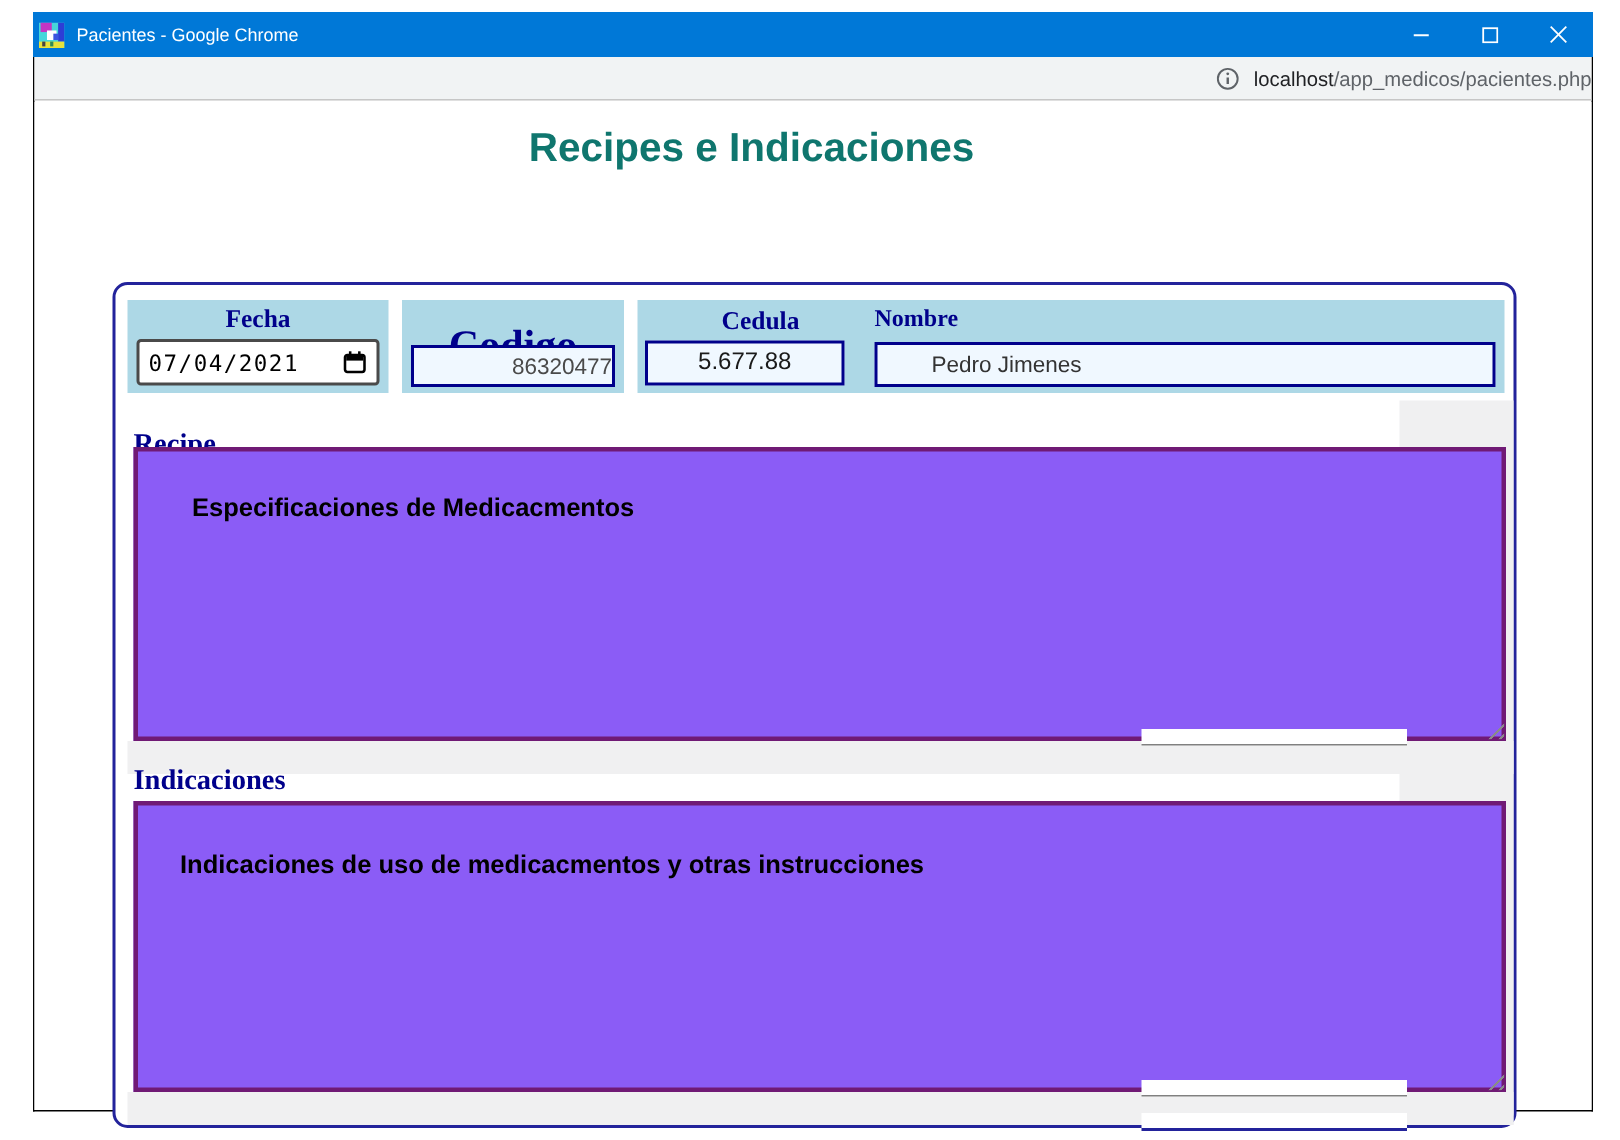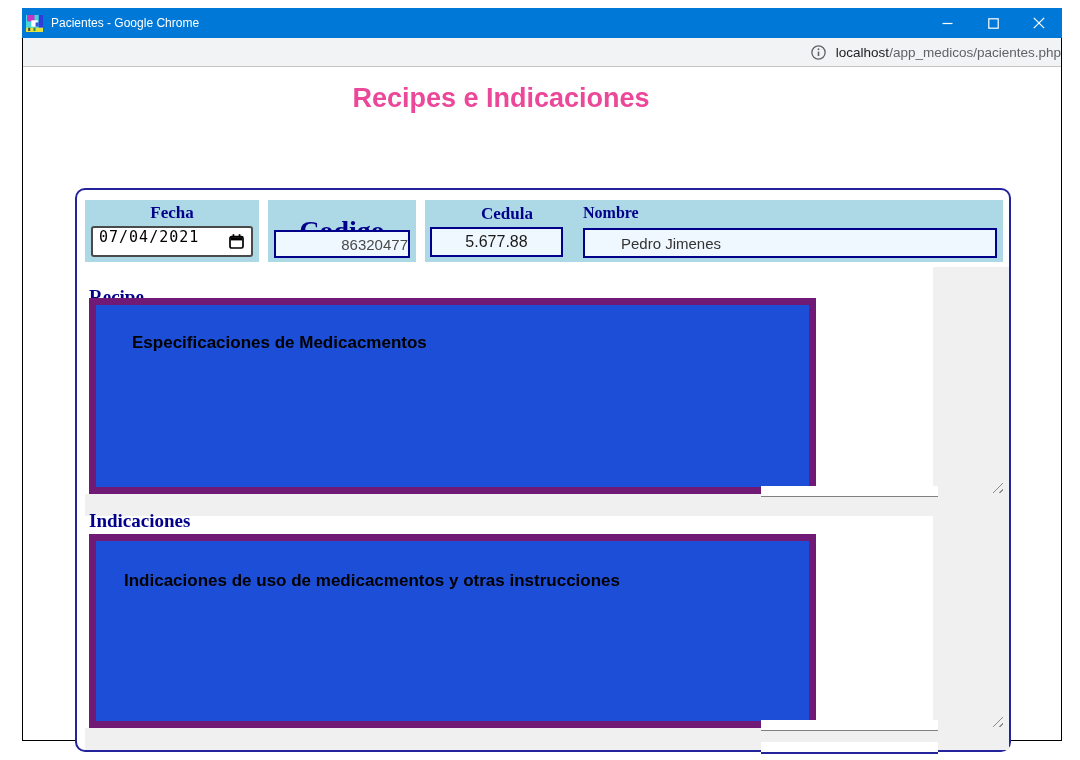--- a/index.html
+++ b/index.html
@@ -21,21 +21,21 @@
   .urlbar { position:absolute; left:0; top:30px; width:1038px; height:29px;
             background:#F1F3F4; border-bottom:1px solid #C6C6C6;
             display:flex; align-items:center;justify-content:flex-end; }
   .info-ic { margin-left:12px; flex:0 0 auto; }
   .url-text { margin-left:10px; font-size:13.5px; color:#5F6368; white-space:nowrap; }
   .url-text .domain { color:#202124; }
 
   
   .page { position:absolute; left:0; top:60px; width:1038px; height:672px; background:#fff; }
   h1.page-title { position:absolute; top:15px; left:0; right:82px; text-align:center;
-                  font-size:27px; font-weight:bold; color:#ec4899; }
+                  font-size:27px; font-weight:bold; color:#0f766e; }
 
   .panel { position:absolute; left:52px; top:120px; width:936px; height:564px;
            border:2px solid #23239B; border-radius:10px; background:#fff; }
 
   .grayzone { position:absolute; background:#F0F0F1; z-index:0; }
   .gz-right  { left:856px; top:77px;  width:76px;  height:483px; }
   .gz-band1  { left:8px;   top:304px; width:924px; height:22px; }
   .gz-band2  { left:8px;   top:538px; width:924px; height:22px; }
 
   .fieldbox { position:absolute; top:10px; height:62px; background:#ADD8E6; z-index:1; }
@@ -47,42 +47,42 @@
   .box-cedula { left:348px; width:164px; }
   .box-nombre { left:500px; width:426px; }
 
   .box-fecha  .fb-label { font-size:17px; margin-top:3px; }
   .box-codigo .fb-label { font-size:28px; margin-top:15px; }
   .box-cedula .fb-label { font-size:17px; margin-top:4px; }
   .box-nombre .fb-label { font-size:16px; margin-top:4px; text-align:left; padding-left:6px; }
 
   .date-input { position:absolute; left:6px; top:26px; width:162px; height:31px;
                 background:#fff; border:2px solid #4a4a4a; border-radius:3px;
-                display:flex; align-items:flex-start; }
+                display:flex; align-items:center; }
   .date-input input { border:none; outline:none; background:transparent; width:118px;
                       font-family:"DejaVu Sans Mono", monospace; font-size:15px;
                       color:#000; padding-left:6px; letter-spacing:1px; }
   .cal-ic { position:absolute; right:6px; top:5px; cursor:pointer; }
 
   .val-input { position:absolute; background:#F0F8FF; border:2px solid #00008B;
                outline:none; font-family:"Liberation Sans", sans-serif; }
   .box-codigo .val-input { left:6px; top:30px; width:136px; height:28px;
                            text-align:right; font-size:15px; color:#4a4a4a; }
   .box-cedula .val-input { left:5px; top:27px; width:133px; height:30px;
                            text-align:center; font-size:16px; color:#1a1a1a; }
   .box-nombre .val-input { left:6px; top:28px; width:414px; height:30px;
                            font-size:15px; color:#333; text-indent:36px; }
 
   .sec-label { position:absolute; left:12px; font-family:"Liberation Serif", serif;
                font-weight:bold; font-size:19px; color:#00008B; z-index:1; }
   .lbl-recipe { top:84px;margin-top:12px; }
   .lbl-indic  { top:320px; }
 
-  textarea.bigtext { position:absolute; left:12px; width:727px; background:#1d4ed8;
-                     border:7px solid #701a75; resize:none; outline:none; overflow:hidden;
+  textarea.bigtext { position:absolute; left:12px; width:915px; background:#8b5cf6;
+                     border:3px solid #701a75; resize:none; outline:none; overflow:hidden;
                      font-family:"Liberation Sans", sans-serif; font-weight:bold;
                      font-size:17px; color:#000; z-index:1; }
   .ta-recipe { top:108px; height:196px; padding:28px 10px 10px 36px; }
   .ta-indic  { top:344px; height:194px; padding:30px 10px 10px 28px; }
 
   .resize-handle { position:absolute; width:12px; height:12px; z-index:3; cursor:nwse-resize;
                    background:repeating-linear-gradient(135deg,#8a8a8a 0 1.4px,transparent 1.4px 4.6px);
                    clip-path:polygon(100% 0,100% 100%,0 100%); }
   .rh-recipe { left:914px; top:291px; }
   .rh-indic  { left:914px; top:525px; }

